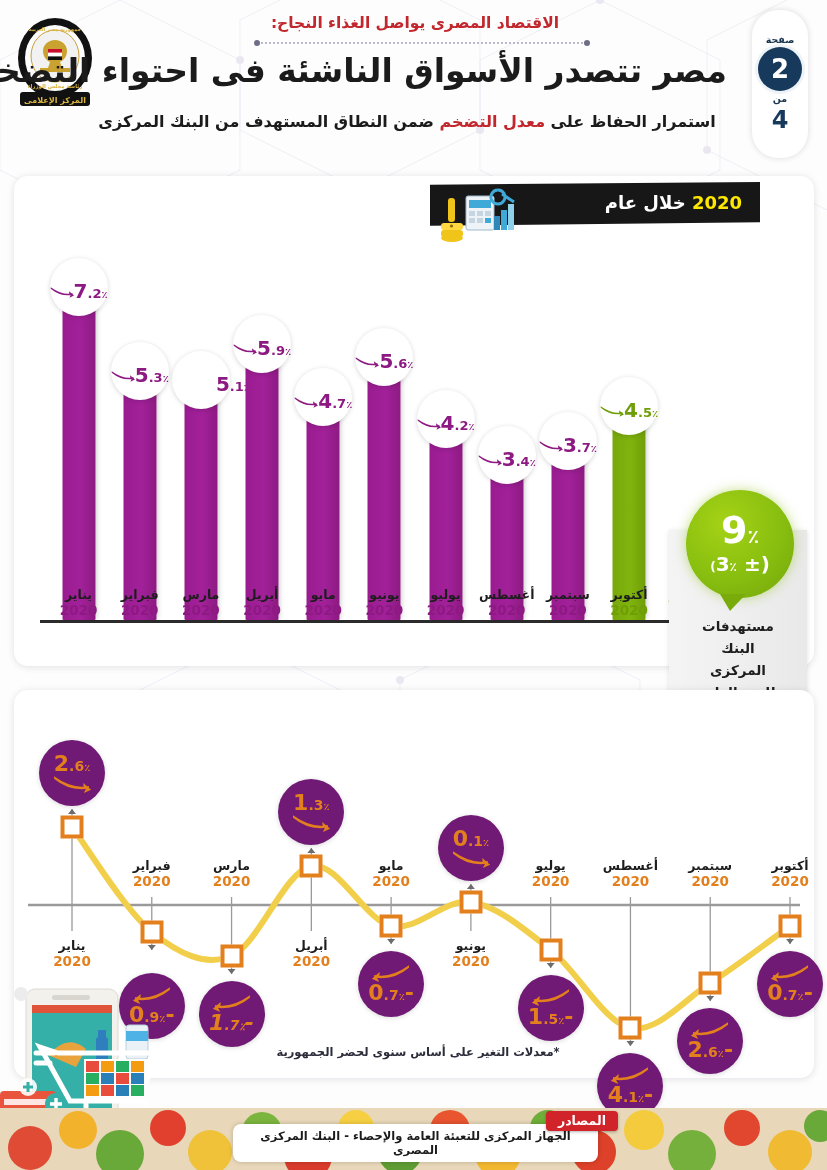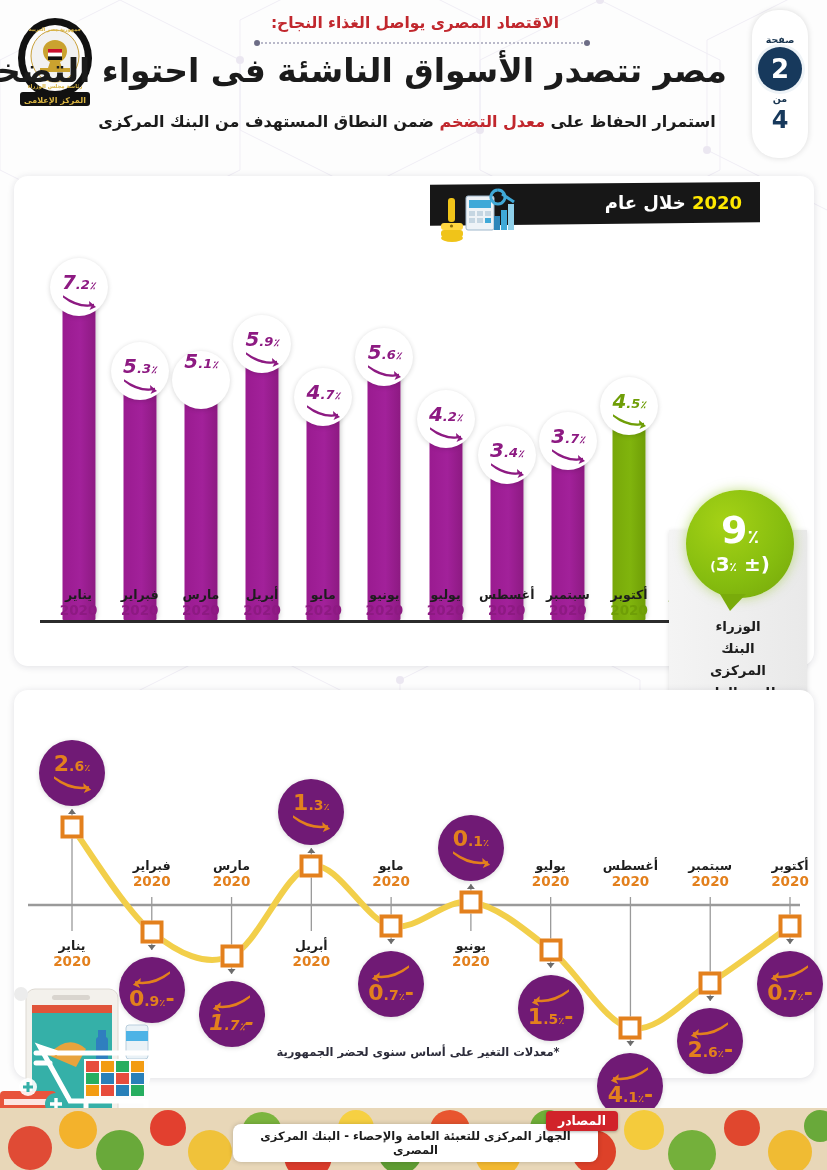--- a/index.html
+++ b/index.html
@@ -117,24 +117,23 @@
     width: 33px; border-radius: 1px;
     box-shadow: 3px 0 5px -2px rgba(0,0,0,.22);
   }
   .bar-purple { background: linear-gradient(to left, #8d1a82 0%, #a2219a 46%, #9a1b90 100%); }
   .bar-green  { background: linear-gradient(to left, #6f9e07 0%, #80b40d 46%, #78a80a 100%); }
 
   .bub {
     position: absolute; left: 50%; transform: translateX(-50%);
     width: 58px; height: 58px; border-radius: 50%;
     background: #fff; box-shadow: 0 1px 5px rgba(0,0,0,.16);
-    display: flex; flex-direction: column;
-    align-items: center; justify-content: center;
+    display: flex; flex-direction: row;
+    align-items: center; justify-content: flex-end;
     padding-top: 7px;
-    font-style: italic;
   }
   .bub .v { font-size: 20px; font-weight: bold; line-height: 1; white-space: nowrap; }
   .bub .v .dec { font-size: 13px; }
   .bub .v .pc  { font-size: 10px; }
   .bub .arr { margin-top: 2px; width: 34px; height: 16px; }
   .bub.p .v { color: #8d1a82; }
   .bub.g .v { color: #6f9e07; }
 
   .bar-label {
     position: absolute; bottom: 2px; left: 50%; transform: translateX(-50%);
@@ -476,21 +475,21 @@
         <div class="bar-col" style="left: 706.833px; width: 61.1667px; bottom: 46px; height: 346px;">
           <div class="bar-label fut">
             <span class="m">ديسمبر</span>
             <span class="y">2020</span>
           </div>
         </div>
       </div>
 
     <div class="target-panel">
       <div class="txt">
-        <span>الوزراء</span><br>
+        <span>مستهدفات</span><br>
         <span>البنك</span><br>
         <span>المركزى</span><br>
         <span>للربع الرابع</span><br>
         <span class="gl">لعام 2020</span>
       </div>
     </div>
     <div class="target-arrow"></div>
     <div class="target-bubble">
       <div class="big">
         <span>9</span><span class="pc">٪</span>
@@ -566,21 +565,21 @@
         <div class="lbub up" style="left: 58px; top: 73px;">
           <div class="v">2<span class="dec">.6</span><span class="pc">٪</span></div>
           <svg class="arr" viewBox="0 0 34 16">
             <g transform="" fill="#e3801d">
               <path d="M1 2 q16 13 29 9 l-2.5 5 L34 13 L27 7 l0.5 5 Q15 14 1 2 Z"></path>
               <path d="M1 1.2 q17 12 31 8.5 l0 2.4 Q15 15 1 3.4 Z"></path>
             </g>
           </svg>
         </div>
         <div class="lmark" style="left: 137.778px; top: 232px;"></div>
-        <div class="lbub down" style="left: 137.778px; top: 290px;">
+        <div class="lbub down" style="left: 137.778px; top: 306px;">
           <div class="v">-0<span class="dec">.9</span><span class="pc">٪</span></div>
           <svg class="arr" viewBox="0 0 34 16">
             <g transform="scale(-1,1) translate(-34,0)" fill="#e3801d">
               <path d="M1 2 q16 13 29 9 l-2.5 5 L34 13 L27 7 l0.5 5 Q15 14 1 2 Z"></path>
               <path d="M1 1.2 q17 12 31 8.5 l0 2.4 Q15 15 1 3.4 Z"></path>
             </g>
           </svg>
         </div>
         <div class="lmark" style="left: 217.556px; top: 256px;"></div>
         <div class="lbub down" style="left: 217.556px; top: 314px; font-style: italic;">

